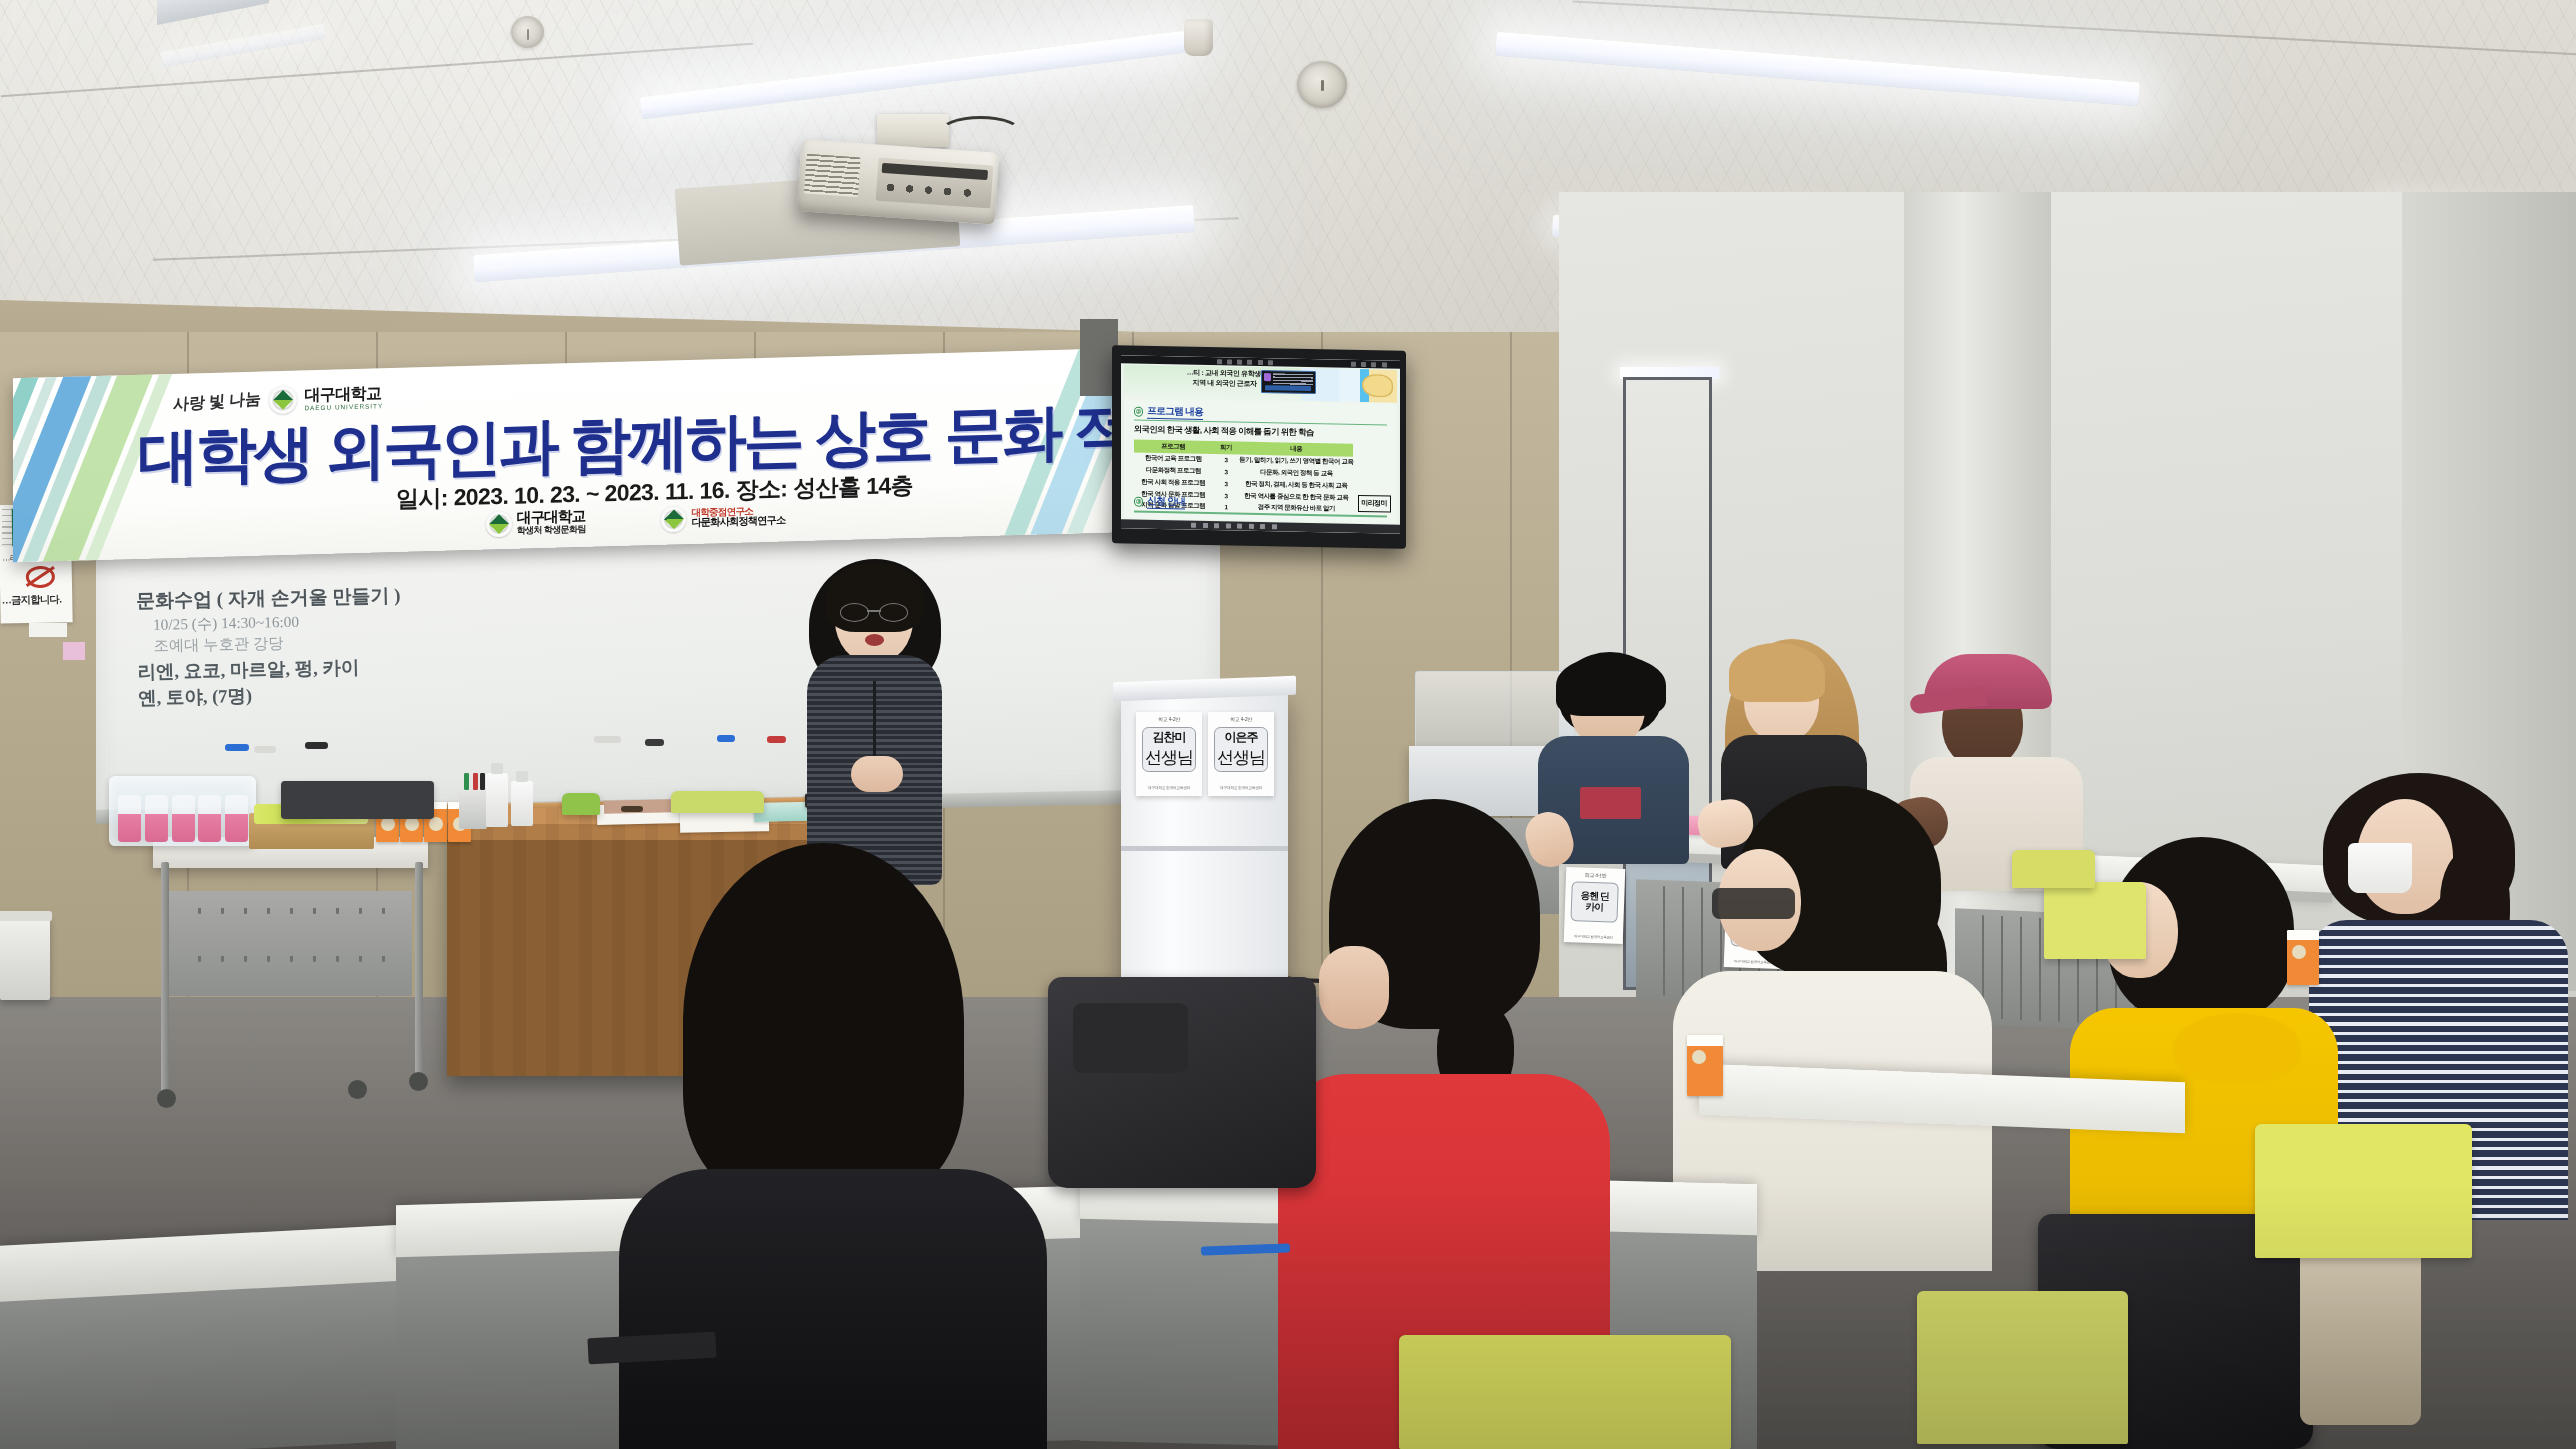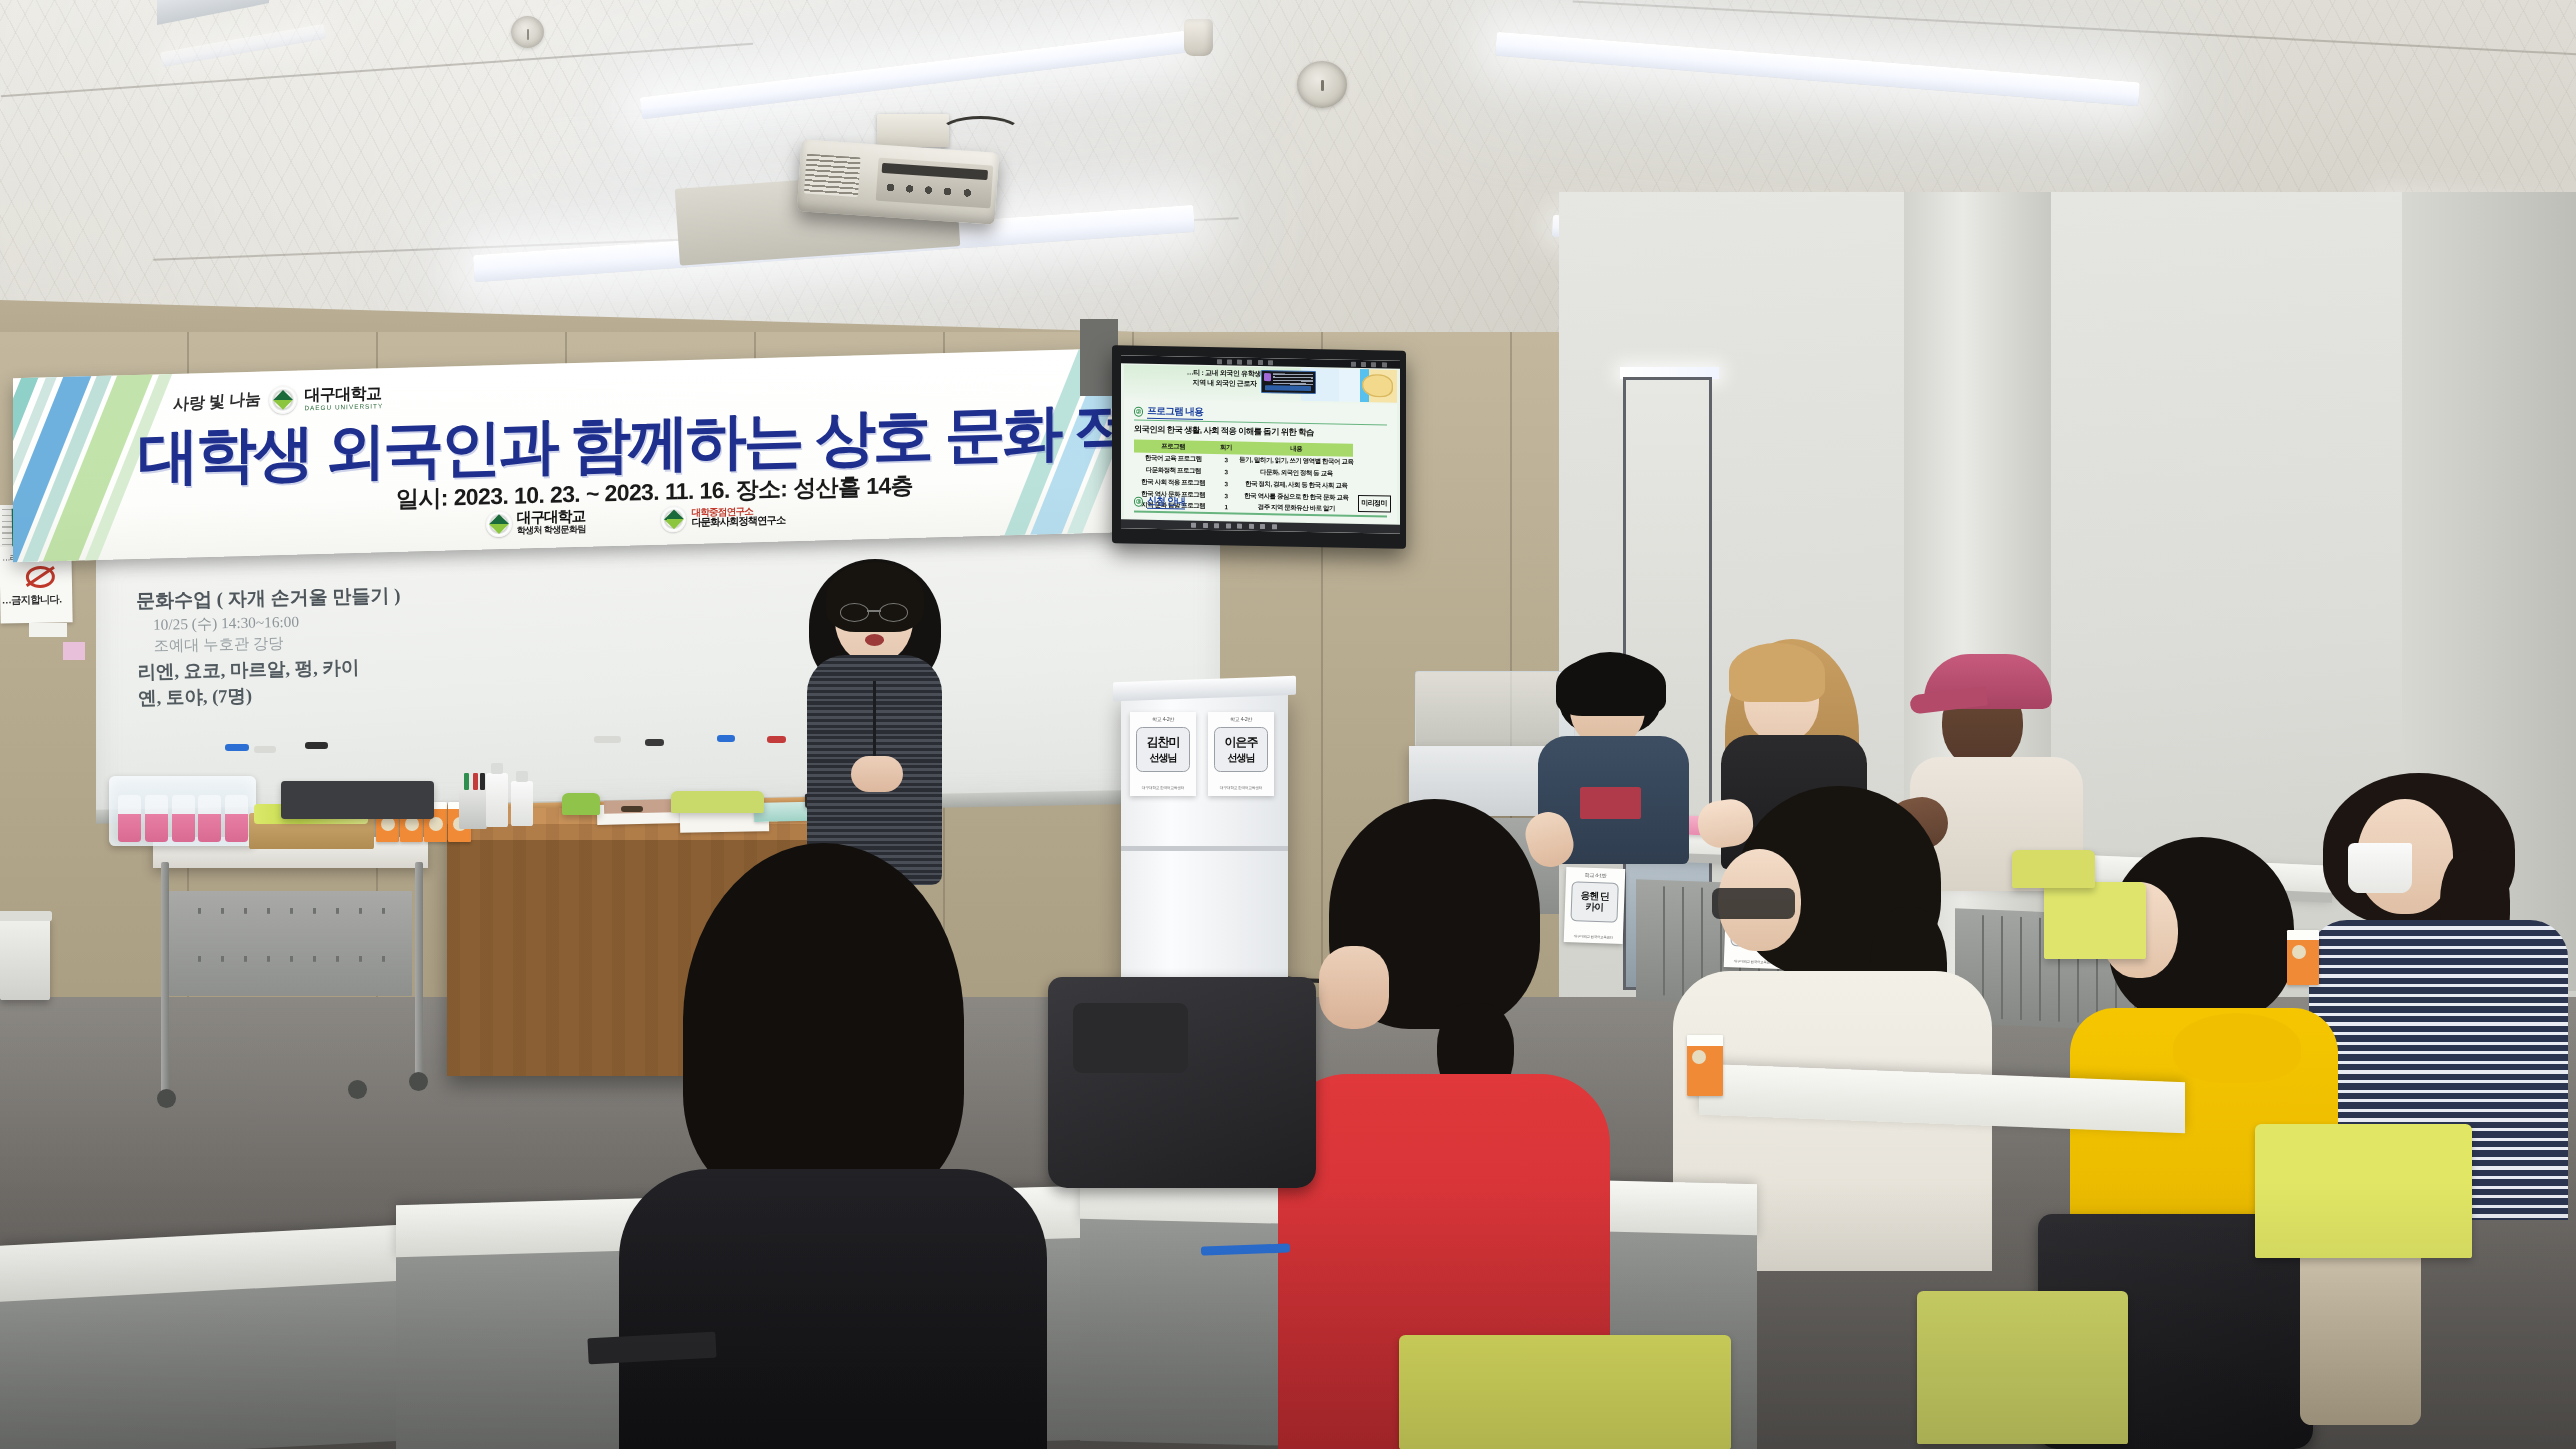--- a/index.html
+++ b/index.html
@@ -249,21 +249,21 @@
 
   .nameplate{
     position:absolute;top:19px;width:66px;height:84px;background:#fdfdfd;
     box-shadow:0 1.9px 5.1px rgba(0,0,0,.2);
     display:flex;flex-direction:column;align-items:center;padding-top:3.8px;
   }
   .np-tag{font-size:5.1px;color:#555;letter-spacing:-0.3px;}
   .np-bubble{margin-top:3.8px;width:54px;height:45px;background:#edeef1;border:1px solid #9aa0a6;border-radius:6.4px;
     display:flex;flex-direction:column;align-items:center;justify-content:center;}
   .np-bubble .n1{font-size:12px;font-weight:800;color:#111;letter-spacing:-1px;}
-  .np-bubble .n2{font-size:10px;font-weight:700;color:#111;letter-spacing:-1px;}
+  .np-bubble .n2{font-size:17px;font-weight:400;color:#111;letter-spacing:-1px;}
   .np-foot{position:absolute;bottom:5.8px;font-size:3.8px;color:#666;letter-spacing:-0.3px;}
 
   
   .wood-desk{
     position:absolute;left:447px;top:808px;width:447px;height:268px;
     background: linear-gradient(180deg,#c9925a 0 6%, #b07c48 6% 12%, #8a5f33 12% 100%);
     box-shadow:0 10.2px 19px rgba(0,0,0,.35);
   }
   .wood-desk::after{content:"";position:absolute;left:0;top:0;width:100%;height:100%;
     background:repeating-linear-gradient(90deg,rgba(60,35,12,.07) 0 12.8px,transparent 12.8px 33px);}
@@ -591,21 +591,21 @@
   <div class="floor-sheen"></div>
   <div class="cable" style="left:1233px;top:926px;width:192px;height:57px;"></div>
   <div class="cable" style="left:1329px;top:946px;width:141px;height:45px;"></div>
 
   <div class="podium-slant"></div>
   <div class="podium">
     <div class="podium-top"></div>
     <div class="podium-shelf"></div>
     <div class="podium-base"></div>
 
-    <div class="nameplate" style="left:9px;">
+    <div class="nameplate" style="left:15px;">
       <div class="np-tag">학교 4-2반</div>
       <div class="np-bubble">
         <div class="n1">김찬미</div>
         <div class="n2">선생님</div>
       </div>
       <div class="np-foot">대구대학교 한국어교육센터</div>
     </div>
 
     <div class="nameplate" style="left:87px;">
       <div class="np-tag">학교 4-2반</div>

